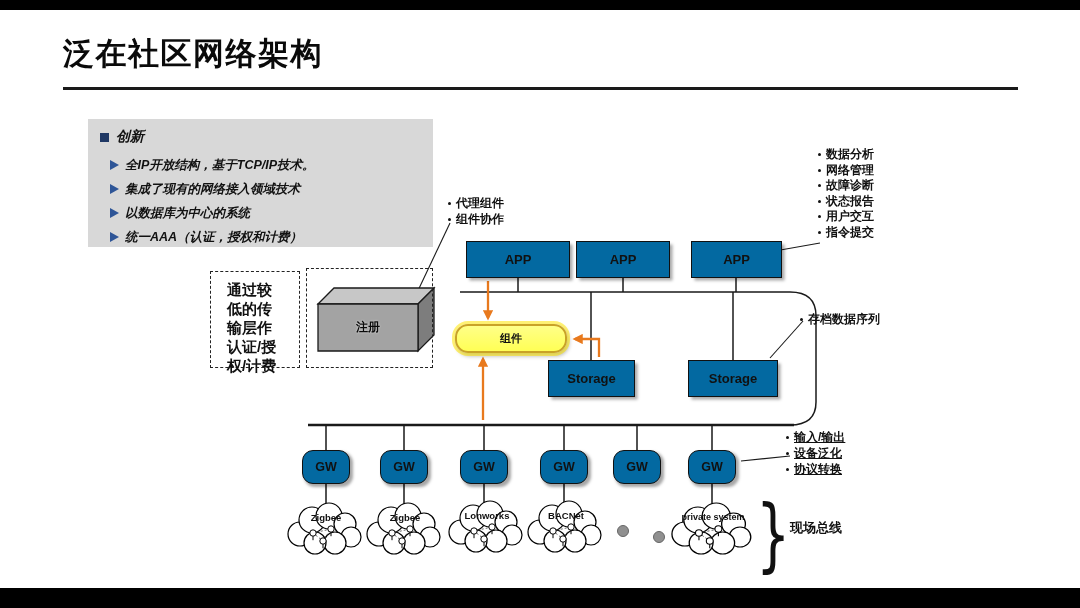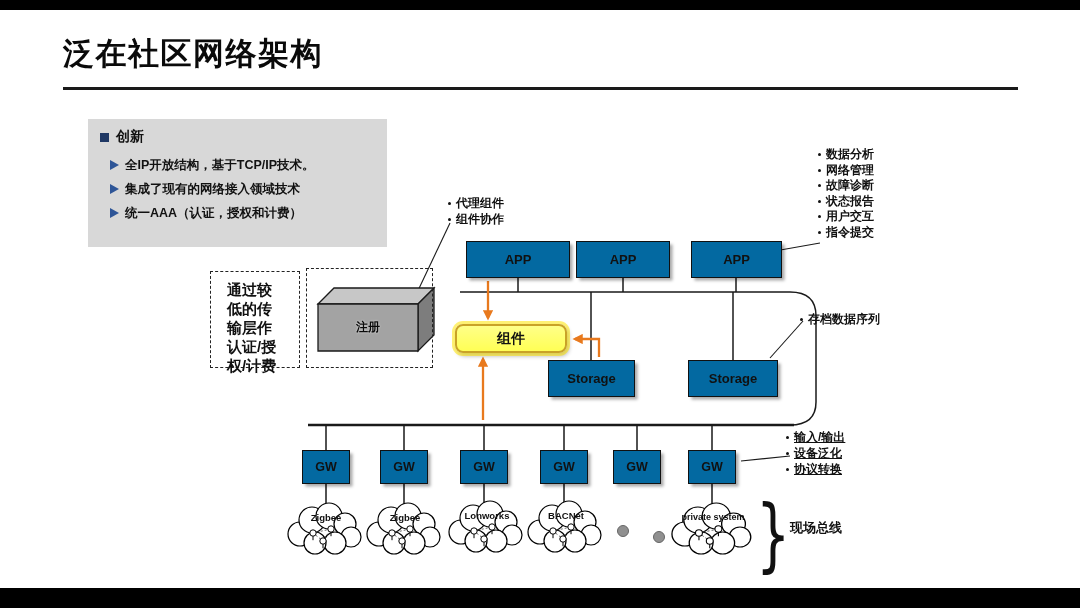--- a/index.html
+++ b/index.html
@@ -11,21 +11,21 @@
   *{margin:0;padding:0;box-sizing:border-box;}
   body{width:1080px;height:608px;font-family:"Liberation Sans","DejaVu Sans",sans-serif;background:#000;}
   .stage{position:relative;width:1080px;height:608px;background:#fff;overflow:hidden;}
   .bar{position:absolute;left:0;right:0;background:#000;z-index:5;}
   .bar-top{top:0;height:10px;}
   .bar-bottom{bottom:0;height:20px;}
 
   .title{position:absolute;left:63px;top:33px;font-size:31px;font-weight:900;color:#0a0a0a;letter-spacing:1.5px;z-index:2;}
   .title-rule{position:absolute;left:63px;top:87px;width:955px;height:2.5px;background:#1a1a1a;z-index:2;}
 
-  .info-box{position:absolute;left:88px;top:119px;width:299px;height:128px;background:var(--panel-gray);padding:9px 10px 18px 12px;z-index:2;}
+  .info-box{position:absolute;left:88px;top:119px;width:345px;height:128px;background:var(--panel-gray);padding:9px 10px 18px 12px;z-index:2;font-style:italic;}
   .info-heading{display:flex;align-items:center;font-size:14px;font-weight:bold;color:#111;margin-bottom:7px;}
   .sq{display:inline-block;width:9px;height:9px;background:#1F3864;margin-right:7px;}
   .info-item{display:flex;align-items:center;font-size:12.5px;font-weight:bold;color:#111;line-height:24px;padding-left:10px;}
   .tri{display:inline-block;width:0;height:0;border-left:9px solid var(--arrow-blue);border-top:5px solid transparent;border-bottom:5px solid transparent;margin-right:6px;flex:0 0 auto;}
 
   .wires{position:absolute;left:0;top:0;z-index:1;pointer-events:none;}
   .k{stroke:#1a1a1a;stroke-width:1.5;fill:none;}
   .k1{stroke:#1a1a1a;stroke-width:1.1;fill:none;}
   .k2{stroke:#1a1a1a;stroke-width:2.6;fill:none;}
   .o{stroke:var(--orange);stroke-width:2.3;fill:none;}
@@ -34,24 +34,24 @@
   .cloud-nodes circle{fill:#fff;stroke:#000;stroke-width:1;}
   .cloud-nodes .dash{stroke:#444;stroke-width:.8;stroke-dasharray:2 2;}
   .cloud-nodes .leg{stroke:#000;stroke-width:1;}
 
   .node{position:absolute;background:#0369a1;border:1.6px solid #111;display:flex;align-items:center;justify-content:center;font-weight:bold;font-size:13px;color:#111;box-shadow:2.5px 2.5px 3px rgba(0,0,0,.35);z-index:2;}
   .app1{left:466px;top:241px;width:104px;height:37px;}
   .app2{left:576px;top:241px;width:94px;height:37px;}
   .app3{left:691px;top:241px;width:91px;height:37px;}
   .st1{left:548px;top:360px;width:87px;height:37px;}
   .st2{left:688px;top:360px;width:90px;height:37px;}
-  .gw{width:48px;height:34px;top:450px;font-size:12.5px;}
+  .gw{width:48px;height:34px;top:450px;font-size:12.5px;border-radius:11px;}
   .gw1{left:302px;}.gw2{left:380px;}.gw3{left:460px;}.gw4{left:540px;}.gw5{left:613px;}.gw6{left:688px;}
 
-  .component{position:absolute;left:455px;top:324px;width:112px;height:29px;background:linear-gradient(#ffff88,var(--component-yellow));border:2px solid #C9A227;border-radius:8px;display:flex;align-items:center;justify-content:center;font-size:14px;font-weight:bold;color:#111;box-shadow:0 0 0 3px rgba(255,230,0,.55),2px 3px 4px rgba(0,0,0,.3);z-index:2;}
+  .component{position:absolute;left:455px;top:324px;width:112px;height:29px;background:linear-gradient(#ffff88,var(--component-yellow));border:2px solid #C9A227;border-radius:13px;display:flex;align-items:center;justify-content:center;font-size:11px;font-weight:bold;color:#111;box-shadow:0 0 0 3px rgba(255,230,0,.55),2px 3px 4px rgba(0,0,0,.3);z-index:2;}
 
   .dashed{position:absolute;border:1.6px dashed #222;background:transparent;z-index:2;}
   .register-dash{left:306px;top:268px;width:127px;height:100px;}
   .auth-dash{left:210px;top:271px;width:90px;height:97px;padding:8px 24px 6px 16px;font-size:15px;font-weight:bold;line-height:19px;color:#111;}
   .auth-dash span{display:block;width:54px;word-break:break-all;}
   .register-label{position:absolute;left:318px;top:304px;width:100px;height:47px;display:flex;align-items:center;justify-content:center;font-size:12px;font-weight:bold;color:#0a0a0a;text-shadow:0 0 2px #eee;z-index:2;}
 
   .note{position:absolute;font-size:12px;font-weight:bold;color:#111;z-index:2;}
   .dot-item{display:flex;align-items:center;line-height:15.5px;}
   .dot{display:inline-block;width:3px;height:3px;background:#111;border-radius:50%;margin-right:5px;flex:0 0 auto;}
@@ -86,20 +86,24 @@
       <span class="sq"></span>
       <span>创新</span>
     </div>
     <div class="info-item">
       <span class="tri"></span>
       <span>全IP开放结构，基于TCP/IP技术。</span>
     </div>
     <div class="info-item">
       <span class="tri"></span>
       <span>集成了现有的网络接入领域技术</span>
+    </div>
+    <div class="info-item">
+      <span class="tri"></span>
+      <span>以数据库为中心的系统</span>
     </div>
     <div class="info-item">
       <span class="tri"></span>
       <span>统一AAA（认证，授权和计费）</span>
     </div>
   </div>
 
   <svg class="wires" width="1080" height="608" viewBox="0 0 1080 608">
     <defs>
       <marker id="oarr" viewBox="0 0 10 10" refX="7.5" refY="5" markerWidth="4.5" markerHeight="4.5" orient="auto">

